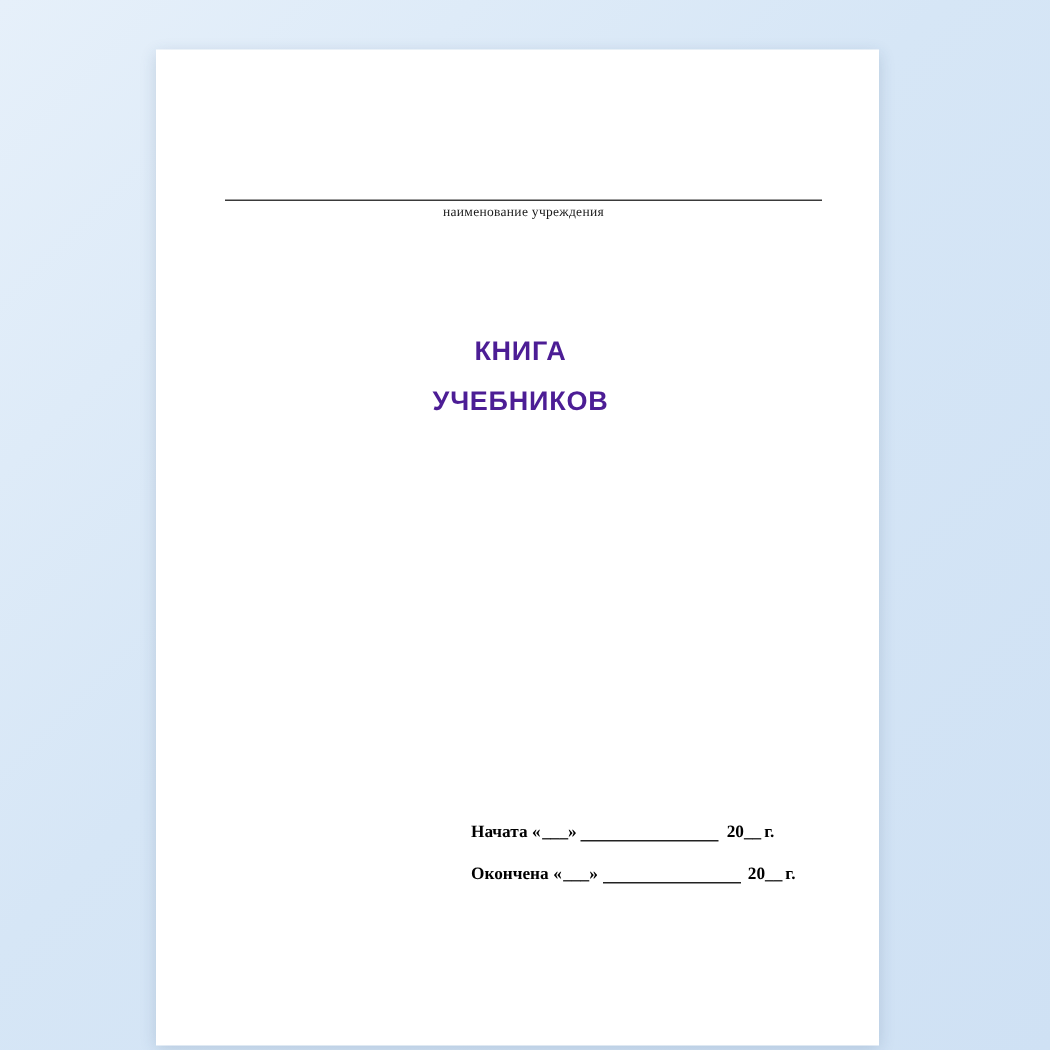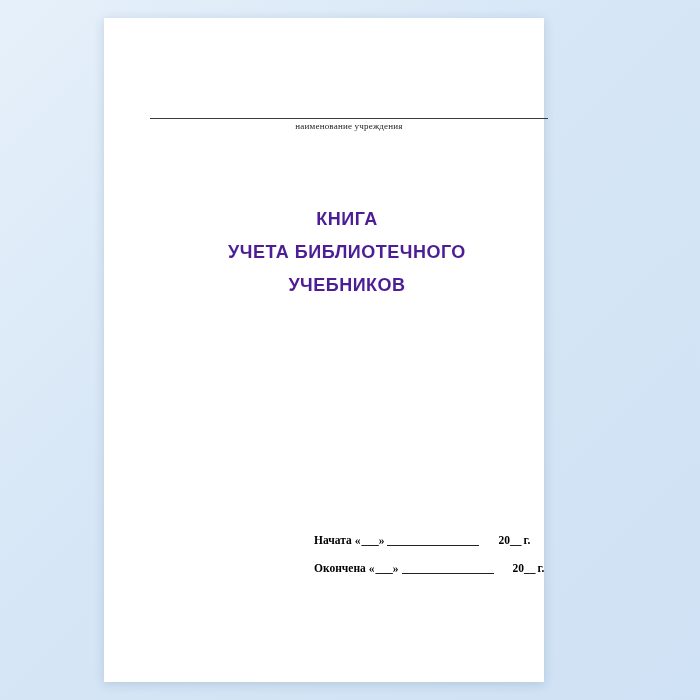--- a/index.html
+++ b/index.html
@@ -16,22 +16,22 @@
   #stage {
     position: relative;
     width: 700px;
     height: 700px;
     background: linear-gradient(135deg, #e6f0fa 0%, #d6e6f6 45%, #cfe1f4 100%);
   }
   
   #sheet {
     position: absolute;
     left: 104px;
-    top: 18px;
-    width: 440px;
+    top: 33px;
+    width: 482px;
     height: 664px;
     background: #ffffff;
     box-shadow: 0 2px 10px rgba(40, 70, 110, 0.18);
   }
   
   .org-block {
     position: absolute;
     left: 46px;
     top: 80px;
     width: 398px;
@@ -89,41 +89,40 @@
     margin-right: 1px;
   }
   .date-fill {
     display: inline-block;
     width: 92px;
     border-bottom: 1px solid #222;
     height: 11px;
     margin: 0 2px;
   }
   .date-year {
-    margin-left: 17px;
+    margin-left: 3px;
   }
   .date-suffix {
     margin-left: 2px;
   }
 </style>
 </head>
 <body>
 
 <div id="stage">
 
   <div id="sheet">
 
     <div class="org-block">
       <div class="org-rule"></div>
       <div class="org-caption">наименование учреждения</div>
     </div>
 
     <div class="title-block">
       <div class="title-line">КНИГА</div>
-      <div class="title-line">УЧЕТА БИБЛИОТЕЧНОГО</div>
       <div class="title-line">УЧЕБНИКОВ</div>
     </div>
 
     <div class="dates-block">
 
       <div class="date-row">
         <span class="date-label">Начата</span>
         <span class="date-quote">«</span>
         <span>___</span>
         <span class="date-quote">»</span>

